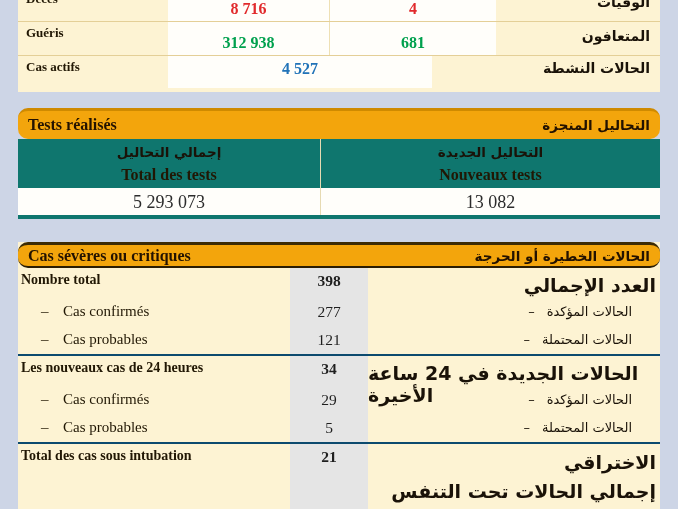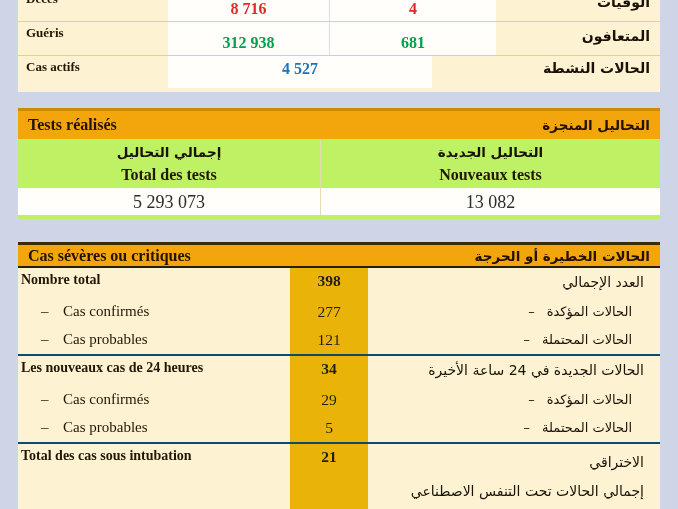--- a/index.html
+++ b/index.html
@@ -23,50 +23,50 @@
   .s-row .vmerge { width:264px; padding-top:4px; }
   .s-row .acell { flex:1; text-align:right; padding:6px 10px 0 0;
                   font-family:"DejaVu Sans",sans-serif; font-weight:bold; font-size:14px; color:#1a1208; }
   .s-row:last-child .acell { padding-top:4px; }
   .red   { color:#e12a2c; }
   .green { color:#00a14e; }
   .blue  { color:#2173b8; }
 
   
   .ohead { display:flex; justify-content:space-between; align-items:center;
-           background:#f3a50c; color:#231200; padding:0 10px; }
+           background:#f3a50c; color:#231200; padding:0 10px;border-radius:10px; }
   .ohead .hfr { font-weight:bold; font-size:16px; }
   .ohead .har { font-family:"DejaVu Sans",sans-serif; font-weight:bold; font-size:13.5px; }
 
   
   #tests { top:108px; }
   #tests .ohead { height:31px; border-top:3px solid #cf8a00; }
-  #tests .body { display:flex; background:#bef264; padding-bottom:4px; }
+  #tests .body { display:flex; background:#0f766e; padding-bottom:4px; }
   #tests .col { width:302px; text-align:center; }
   #tests .col + .col { width:340px; border-left:1px solid #e6dab2; }
   #tests .col .car { height:24px; padding-top:5px;
                      font-family:"DejaVu Sans",sans-serif; font-weight:bold; font-size:13.5px; color:#1a1208; }
   #tests .col .cfr { height:25px; padding-top:3px; font-weight:bold; font-size:16px; }
   #tests .col .cval { height:27px; padding-top:4px; background:#fffefa; font-size:18px; color:#2c2c2c; }
 
   
   #severe { top:242px; height:280px; background:#fdf3d3; }
   #severe .ohead { height:26px; border-top:3px solid #3c2b05; border-bottom:2px solid #2a1d03; }
   .g-row { display:flex; height:28px; }
   .g-row.main { height:30px; }
   .g-row .f { width:272px; padding-left:3px; font-size:15px; padding-top:5px; }
   .g-row.main .f { font-weight:bold; font-size:14px; padding-top:4px; }
   .g-row .f .fdash { display:inline-block; margin-left:20px; width:22px; }
-  .g-row .v { width:78px; background:#eab308; text-align:center; font-size:15.5px;
+  .g-row .v { width:78px; background:#e5e5e5; text-align:center; font-size:15.5px;
               color:#1f1f1f; padding-top:5px; }
   .g-row.main .v { font-weight:bold; padding-top:4px; }
   .g-row .a { flex:1; display:flex; justify-content:flex-end; gap:12px;
               font-family:"DejaVu Sans",sans-serif; font-size:13px; color:#1a1208;
               padding:6px 8px 0 0; }
-  .g-row.main .a { font-weight:normal; font-size:14px; padding-right:16px; }
+  .g-row.main .a { font-weight:bold; font-size:19px; padding-right:4px; }
   .g-row .a.sub { padding-right:28px; }
   .sep { border-top:2px solid #0c4a6e; }
   .g-row.tall { height:70px; align-items:flex-start; }
   .g-row.tall .v { height:70px; }
   .g-row.tall .a { display:block; text-align:right; line-height:29px; padding-top:4px; }
 </style>
 </head>
 <body>
 
 <div class="page">

